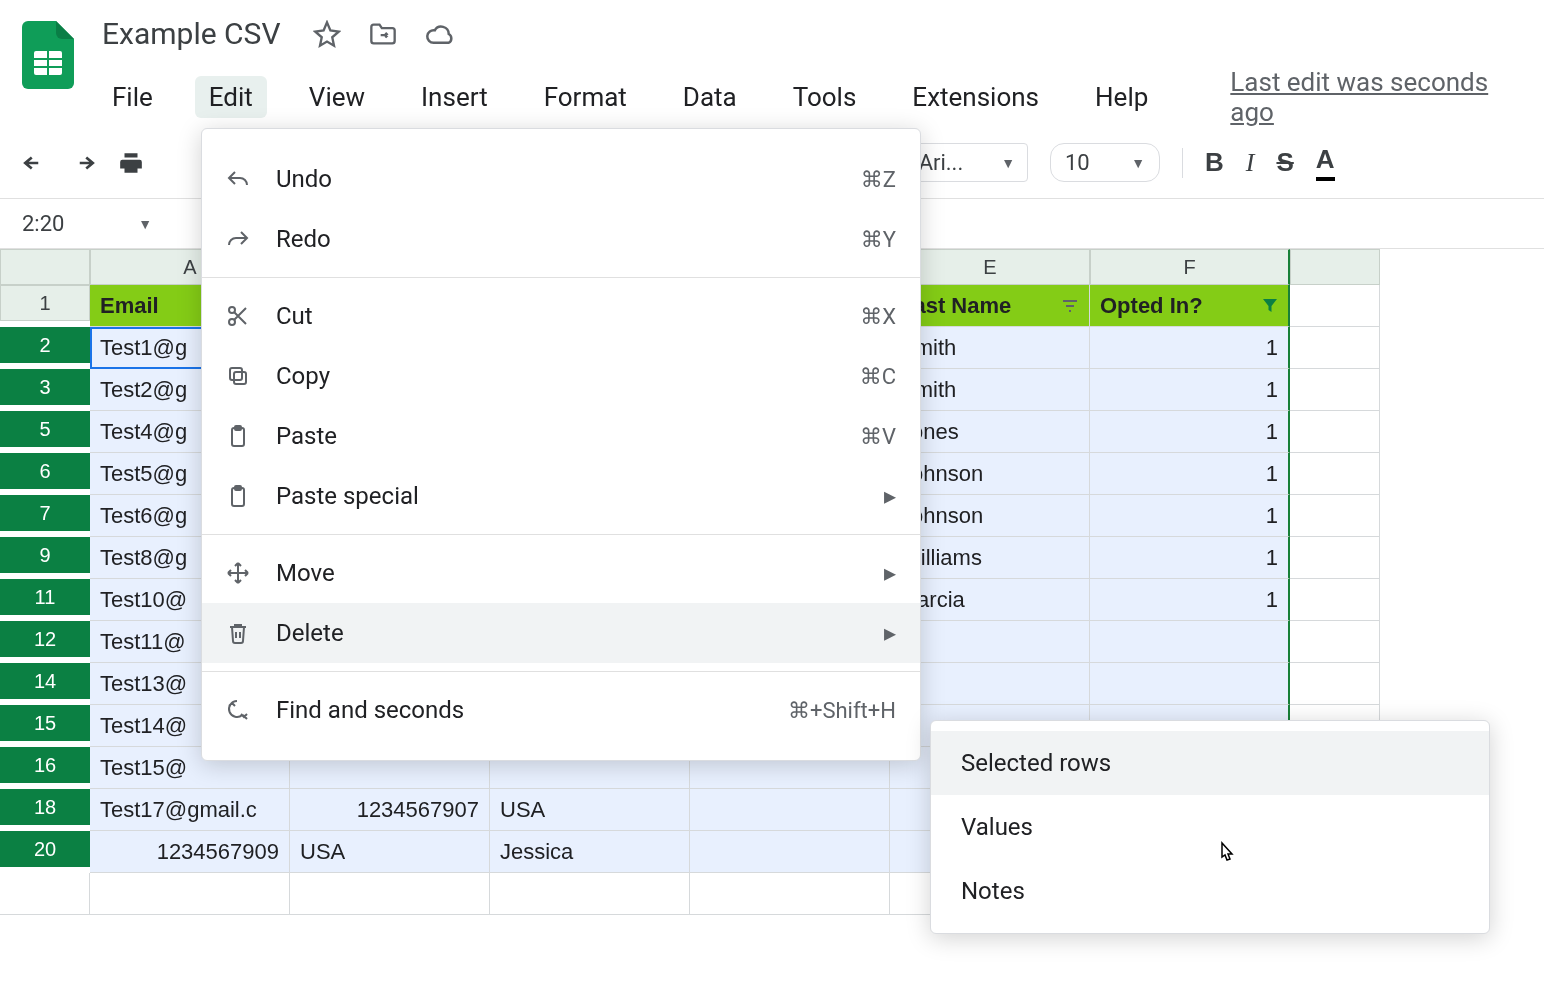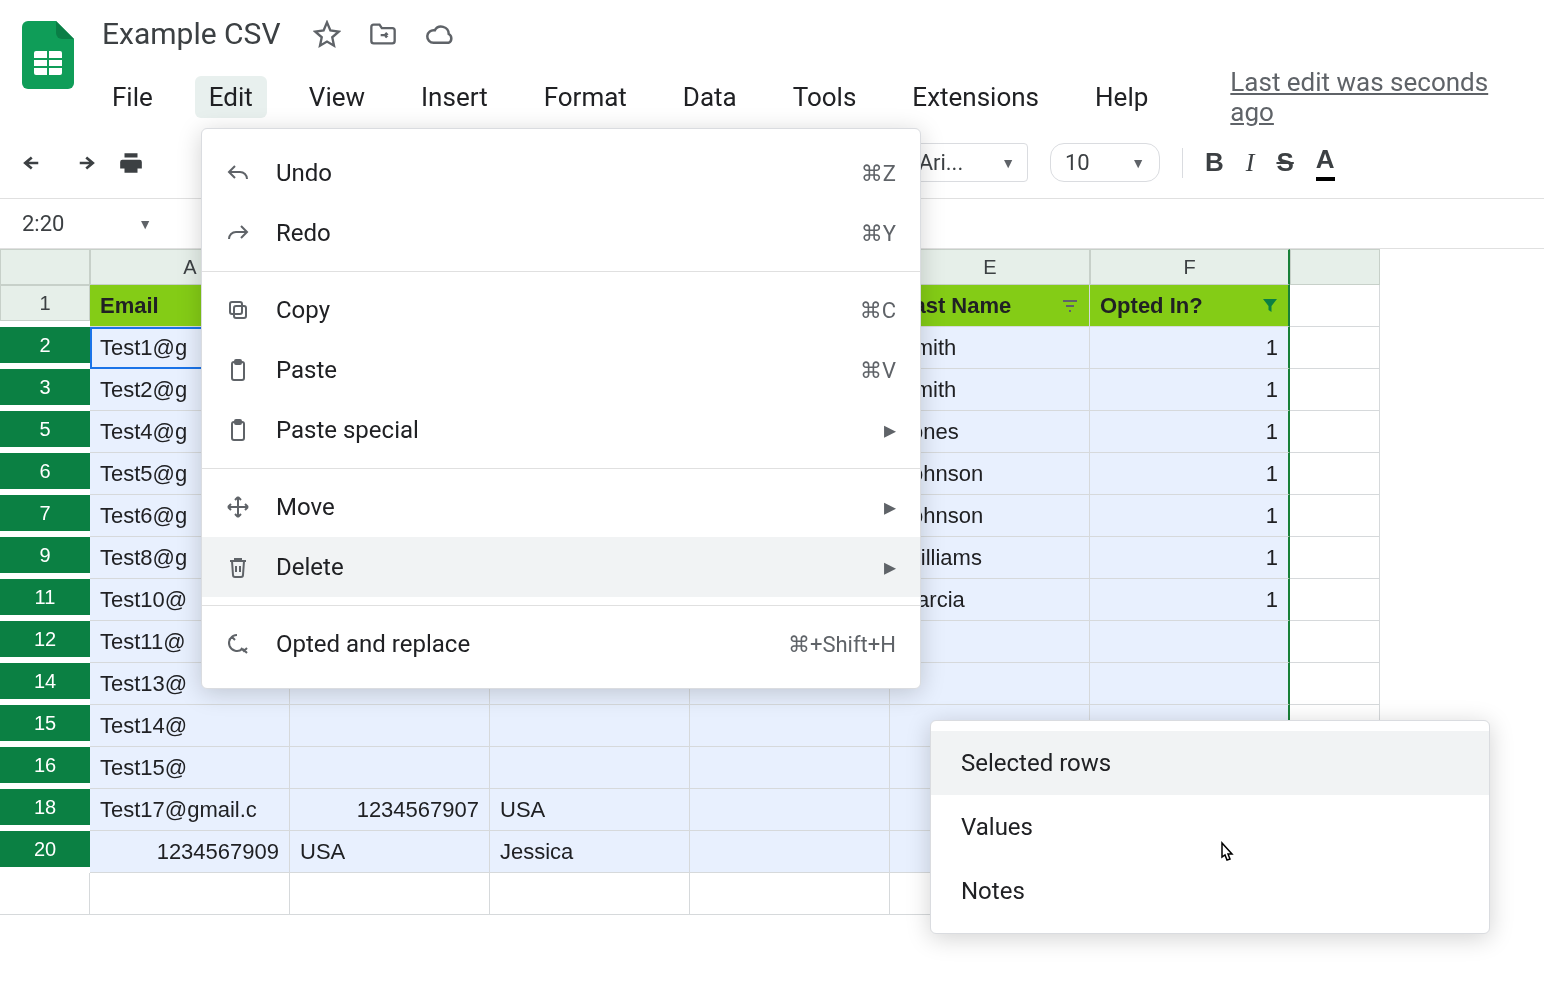--- a/index.html
+++ b/index.html
@@ -153,21 +153,21 @@
   
   .menu-dropdown {
     position:absolute;
     top: 128px;
     left: 201px;
     width: 720px;
     background:#fff;
     border:1px solid #dadce0;
     border-radius: 6px;
     box-shadow: 0 4px 24px rgba(0,0,0,0.18);
-    padding: 14px 0;
+    padding: 20px 0;
     z-index: 50;
     font-size: 24px;
   }
   .m-row {
     display:flex; align-items:center;
     padding: 16px 24px;
     gap: 22px;
     cursor:pointer;
   }
   .m-row:hover, .m-row.hovered { background:#f1f3f4; }
@@ -486,20 +486,31 @@
           <path d="M15 3l6 6-6 6M21 9H10a7 7 0 0 0-7 7"></path>
         </svg>
     </span>
     <span class="m-label">Redo</span>
     <span class="m-shortcut">⌘Y</span>
   </div>
   <div class="m-sep"></div>
   <div class="m-row">
     <span class="m-ico">
       <svg width="24" height="24" viewBox="0 0 24 24" fill="none" stroke="#5f6368" stroke-width="2">
+          <circle cx="6" cy="6" r="3"></circle>
+          <circle cx="6" cy="18" r="3"></circle>
+          <path d="M20 4 8.5 15.5M20 20 8.5 8.5"></path>
+        </svg>
+    </span>
+    <span class="m-label">Cut</span>
+    <span class="m-shortcut">⌘X</span>
+  </div>
+  <div class="m-row">
+    <span class="m-ico">
+      <svg width="24" height="24" viewBox="0 0 24 24" fill="none" stroke="#5f6368" stroke-width="2">
           <rect x="8" y="8" width="12" height="12" rx="2"></rect>
           <rect x="4" y="4" width="12" height="12" rx="2"></rect>
         </svg>
     </span>
     <span class="m-label">Copy</span>
     <span class="m-shortcut">⌘C</span>
   </div>
   <div class="m-row">
     <span class="m-ico">
       <svg width="24" height="24" viewBox="0 0 24 24" fill="none" stroke="#5f6368" stroke-width="2">
@@ -539,21 +550,21 @@
     <span class="m-label">Delete</span>
     <span class="m-arrow">▸</span>
   </div>
   <div class="m-sep"></div>
   <div class="m-row">
     <span class="m-ico">
       <svg width="24" height="24" viewBox="0 0 24 24" fill="none" stroke="#5f6368" stroke-width="2">
           <path d="M11 3a8 8 0 1 0 5.3 14M21 21l-4-4M3 8l3-3 3 3M21 16l-3 3-3-3"></path>
         </svg>
     </span>
-    <span class="m-label">Opted and replace</span>
+    <span class="m-label">Find and seconds</span>
     <span class="m-shortcut">⌘+Shift+H</span>
   </div>
 </div>
 
 <div class="submenu">
   <div class="sub-row hovered">Selected rows</div>
   <div class="sub-row">Values</div>
   <div class="sub-row">Notes</div>
 </div>
 

